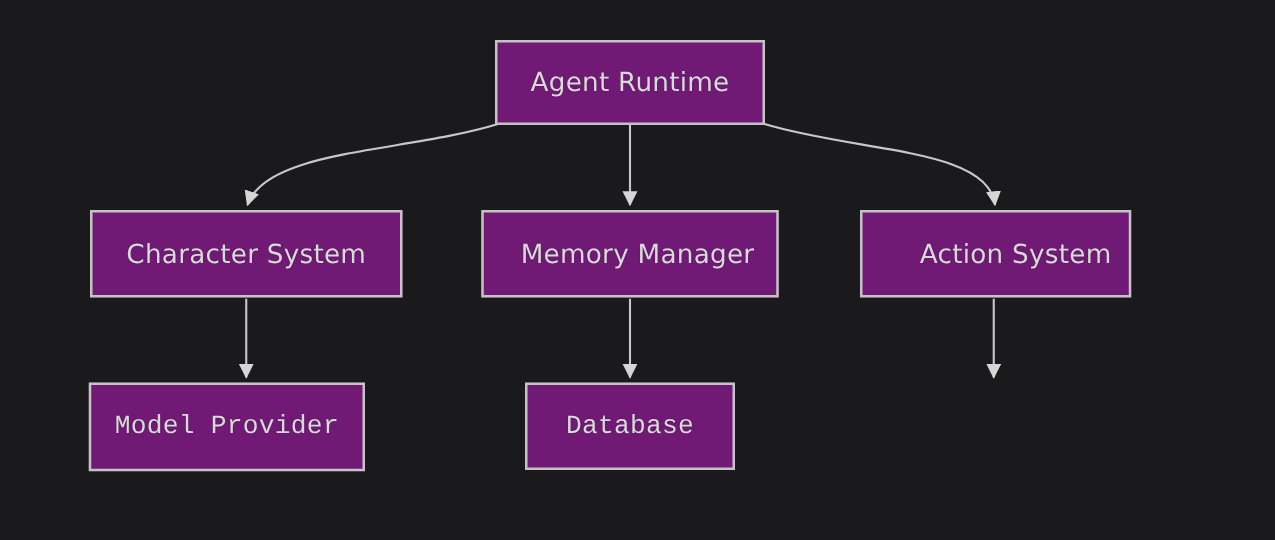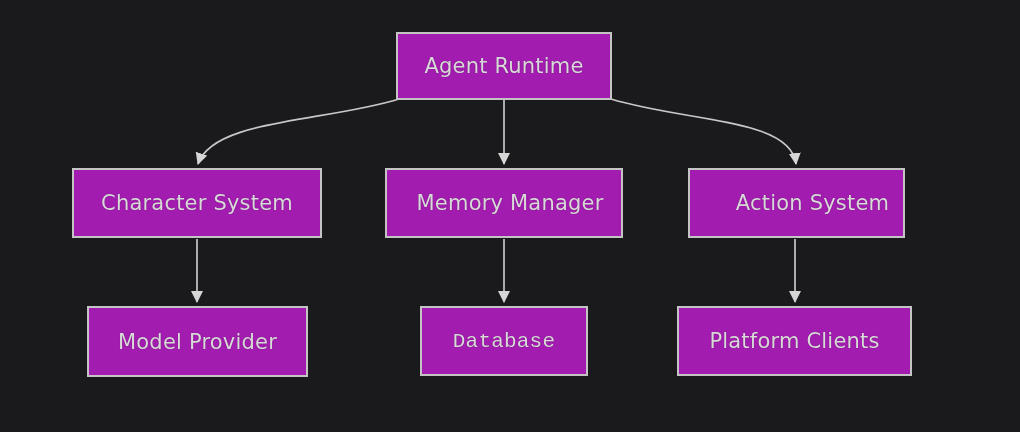--- a/index.html
+++ b/index.html
@@ -24,39 +24,39 @@
     pointer-events: none;
   }
   .connectors path.edge {
     fill: none;
     stroke: #c7c7c7;
     stroke-width: 1.7;
   }
   .node {
     position: absolute;
     box-sizing: border-box;
-    background: #a21caf;
+    background: #701a75;
     border: 2px solid #c4c4c4;
     display: flex;
     align-items: center;
     justify-content: center;
   }
   .node .label {
     color: #d9d9d9;
     font-size: 21px;
     letter-spacing: 0.2px;
     white-space: nowrap;
     text-shadow: 0 0 1px rgba(0,0,0,0.4);
   }
   
   #node-agent-runtime   { left: 396px; top: 32px;  width: 216px; height: 68px; }
   #node-character-system{ left: 72px;  top: 168px; width: 250px; height: 70px; justify-content: center; }
   #node-memory-manager  { left: 385px; top: 168px; width: 238px; height: 70px; padding-left: 12px; }
   #node-action-system   { left: 688px; top: 168px; width: 217px; height: 70px; padding-left: 32px; }
-  #node-model-provider  { left: 87px;  top: 306px; width: 221px; height: 71px; }
+  #node-model-provider  { left: 71px;  top: 306px; width: 221px; height: 71px; font-family: Liberation Mono, monospace; }
   #node-database        { left: 420px; top: 306px; width: 168px; height: 70px; font-family: Liberation Mono, monospace; }
   #node-platform-clients{ left: 677px; top: 306px; width: 235px; height: 70px; }
 </style>
 </head>
 <body>
 
 <div class="stage">
 
   <svg class="connectors" viewBox="0 0 1020 432" xmlns="http://www.w3.org/2000/svg">
     <defs>
@@ -90,17 +90,14 @@
   </div>
 
   <div class="node" id="node-model-provider">
     <span class="label">Model Provider</span>
   </div>
 
   <div class="node" id="node-database">
     <span class="label">Database</span>
   </div>
 
-  <div class="node" id="node-platform-clients">
-    <span class="label">Platform Clients</span>
-  </div>
 
 </div>
 
 </body></html>

